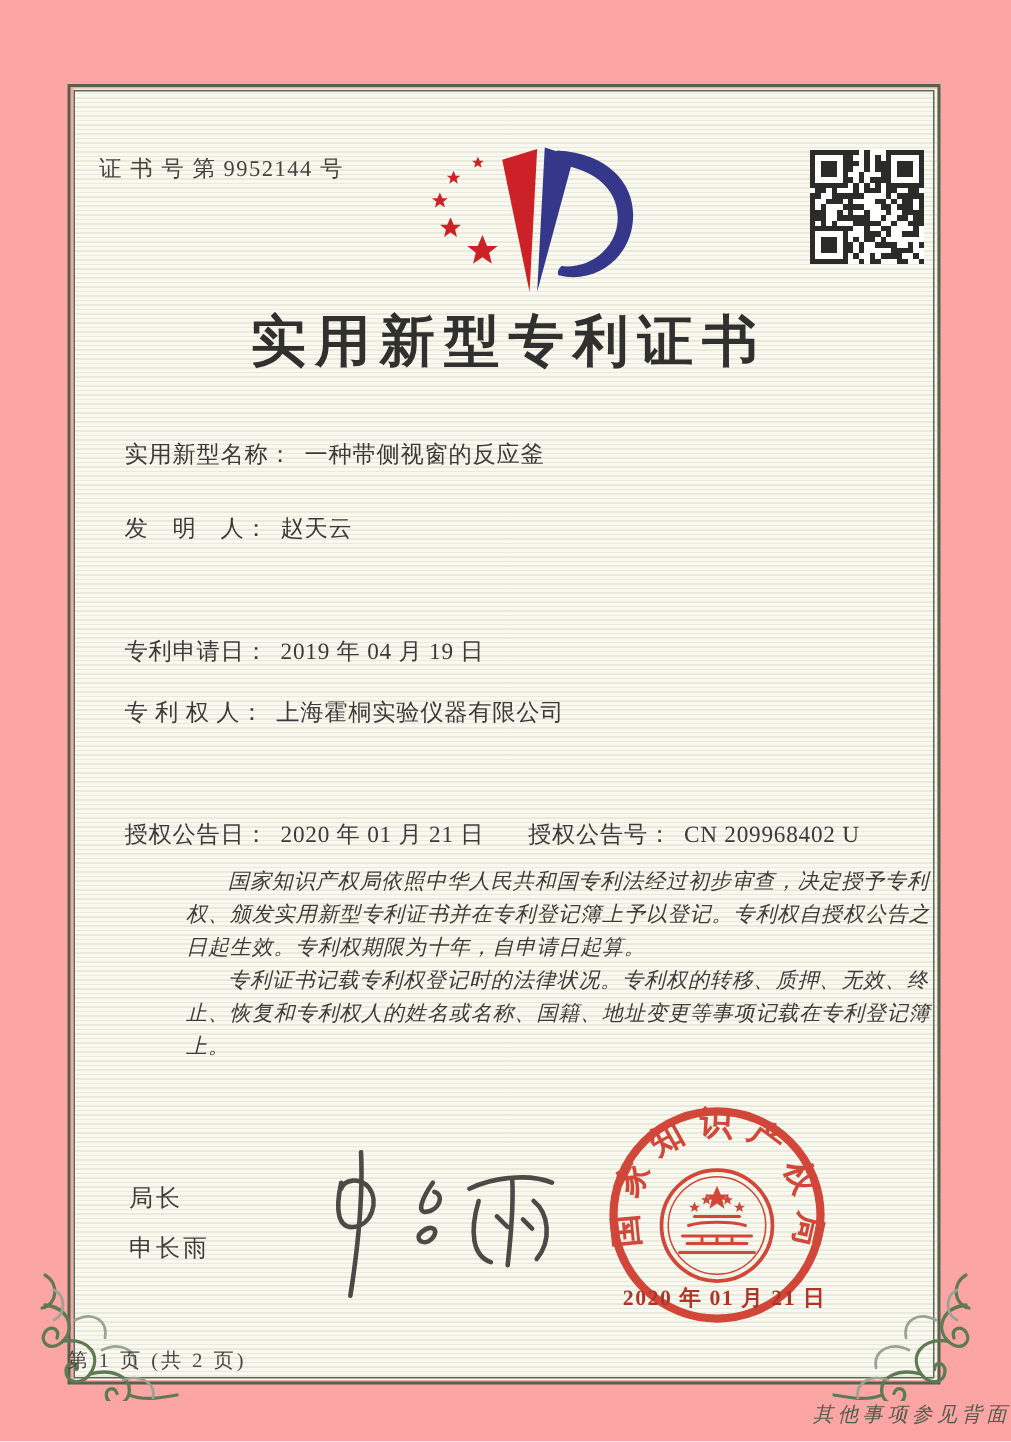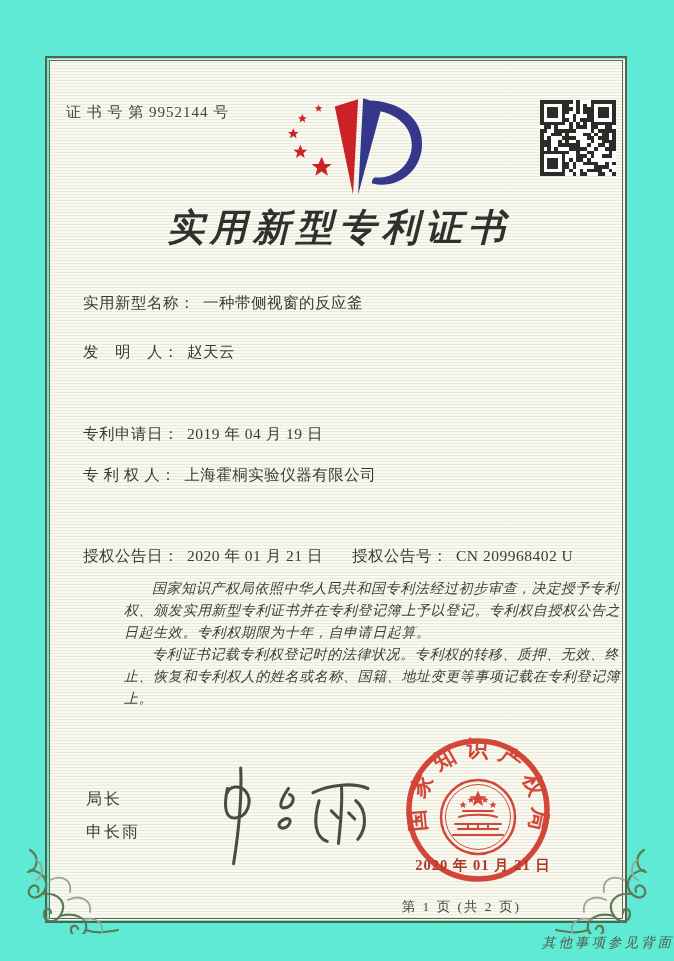--- a/index.html
+++ b/index.html
@@ -1,41 +1,41 @@
 <!DOCTYPE html>
 <html><head>
 <meta charset="utf-8">
 <style>
   html,body{margin:0;padding:0;background:#ffffff;}
-  .page{position:relative;width:674px;height:961px;background:#5eead4;overflow:hidden;
+  .page{position:relative;width:674px;height:961px;background:#fca5a5;overflow:hidden;
         font-family:"Liberation Serif","DejaVu Serif",serif;color:#3a3a38;}
   
   .frame-bg{position:absolute;left:49px;top:59px;width:576px;height:861px;
         background:repeating-linear-gradient(to bottom, rgba(205,210,180,.38) 0 1px, rgba(250,249,240,0) 1px 3px),#faf9f1;}
   
   .frame{position:absolute;left:45px;top:56px;width:578px;height:863px;
         border:2px solid #55624e;pointer-events:none;}
   .frame::after{content:"";position:absolute;inset:2px;border:1px solid #5c6a55;}
   .cert-no{position:absolute;left:66px;top:103px;font-size:15px;letter-spacing:1px;color:#42423e;}
   .logo{position:absolute;left:274px;top:90px;width:152px;height:114px;}
   .qr{position:absolute;left:540px;top:100px;width:76px;height:76px;background:#fff;}
   .title{position:absolute;left:45px;top:203px;width:582px;text-align:center;
-        font-size:37px;font-weight:bold;letter-spacing:6px;text-indent:6px;color:#30302e;font-style:italic;}
+        font-size:37px;font-weight:bold;letter-spacing:6px;text-indent:6px;color:#30302e;}
   .field-row{position:absolute;left:83px;font-size:15.5px;white-space:nowrap;letter-spacing:.5px;color:#38383->4;}
   .field-row .val{margin-left:8px;}
   .paras{position:absolute;left:84px;top:578px;width:509px;font-size:14px;line-height:22px;
         font-style:italic;letter-spacing:.6px;color:#3c3c38;margin-left:40px;}
   .paras p{margin:0;text-indent:2em;}
   .signer-role{position:absolute;left:86px;top:789px;font-size:16px;letter-spacing:2px;font-family:"Liberation Sans","DejaVu Sans",sans-serif;color:#3c3c38;}
   .signer-name{position:absolute;left:86px;top:822px;font-size:16px;letter-spacing:2px;font-family:"Liberation Sans","DejaVu Sans",sans-serif;color:#3c3c38;}
   .signature{position:absolute;left:188px;top:762px;width:195px;height:112px;}
   .seal{position:absolute;left:403px;top:735px;width:150px;height:150px;opacity:.93;}
   .seal-date{position:absolute;left:408px;top:856px;width:150px;text-align:center;
         font-size:14.5px;color:#b03428;letter-spacing:1px;font-weight:bold;}
-  .page-indicator{position:absolute;left:45px;top:898px;width:476px;text-align:right;
+  .page-indicator{position:absolute;left:45px;top:898px;width:476px;text-align:left;
         font-size:13.5px;letter-spacing:2px;color:#46464-2;color:#464642;}
   .back-note{position:absolute;left:0;top:934px;width:674px;text-align:right;
         font-size:13.5px;font-style:italic;letter-spacing:3px;color:#515d4c;}
   .ornament{position:absolute;width:100px;height:92px;}
   .orn-bl{left:20px;top:842px;}
   .orn-br{left:554px;top:842px;transform:scaleX(-1);}
 </style>
 </head>
 <body>
 

